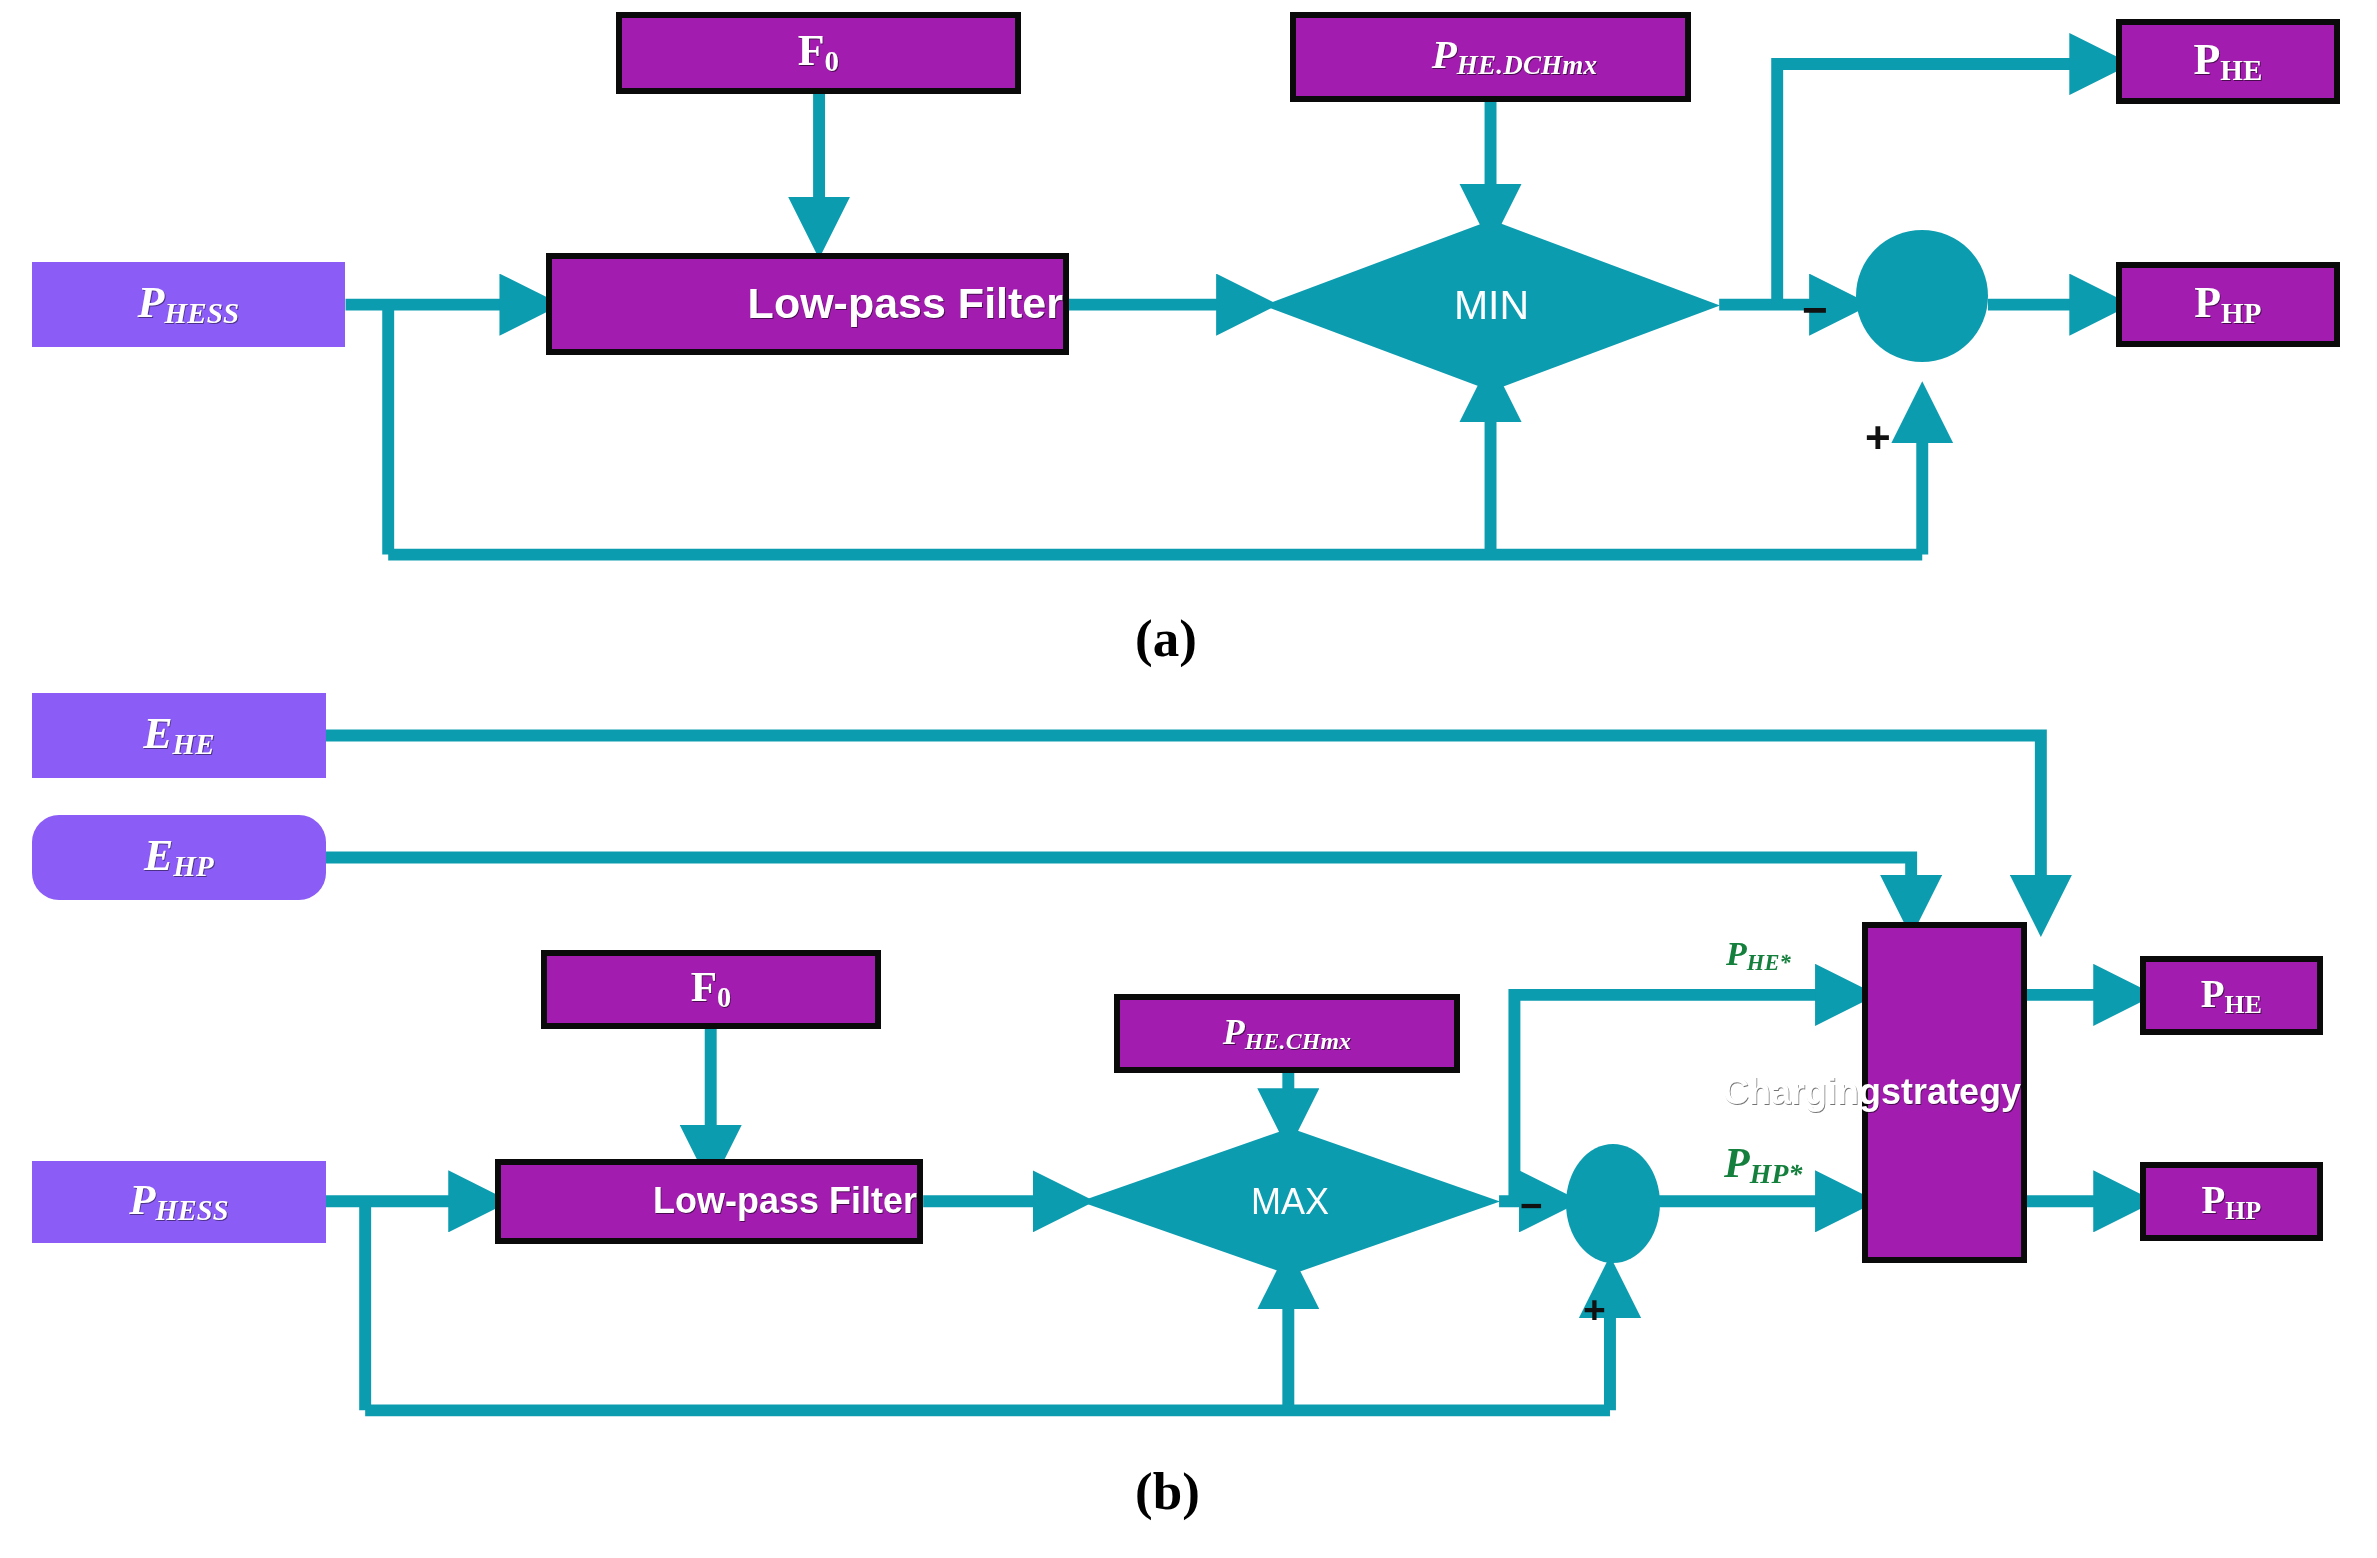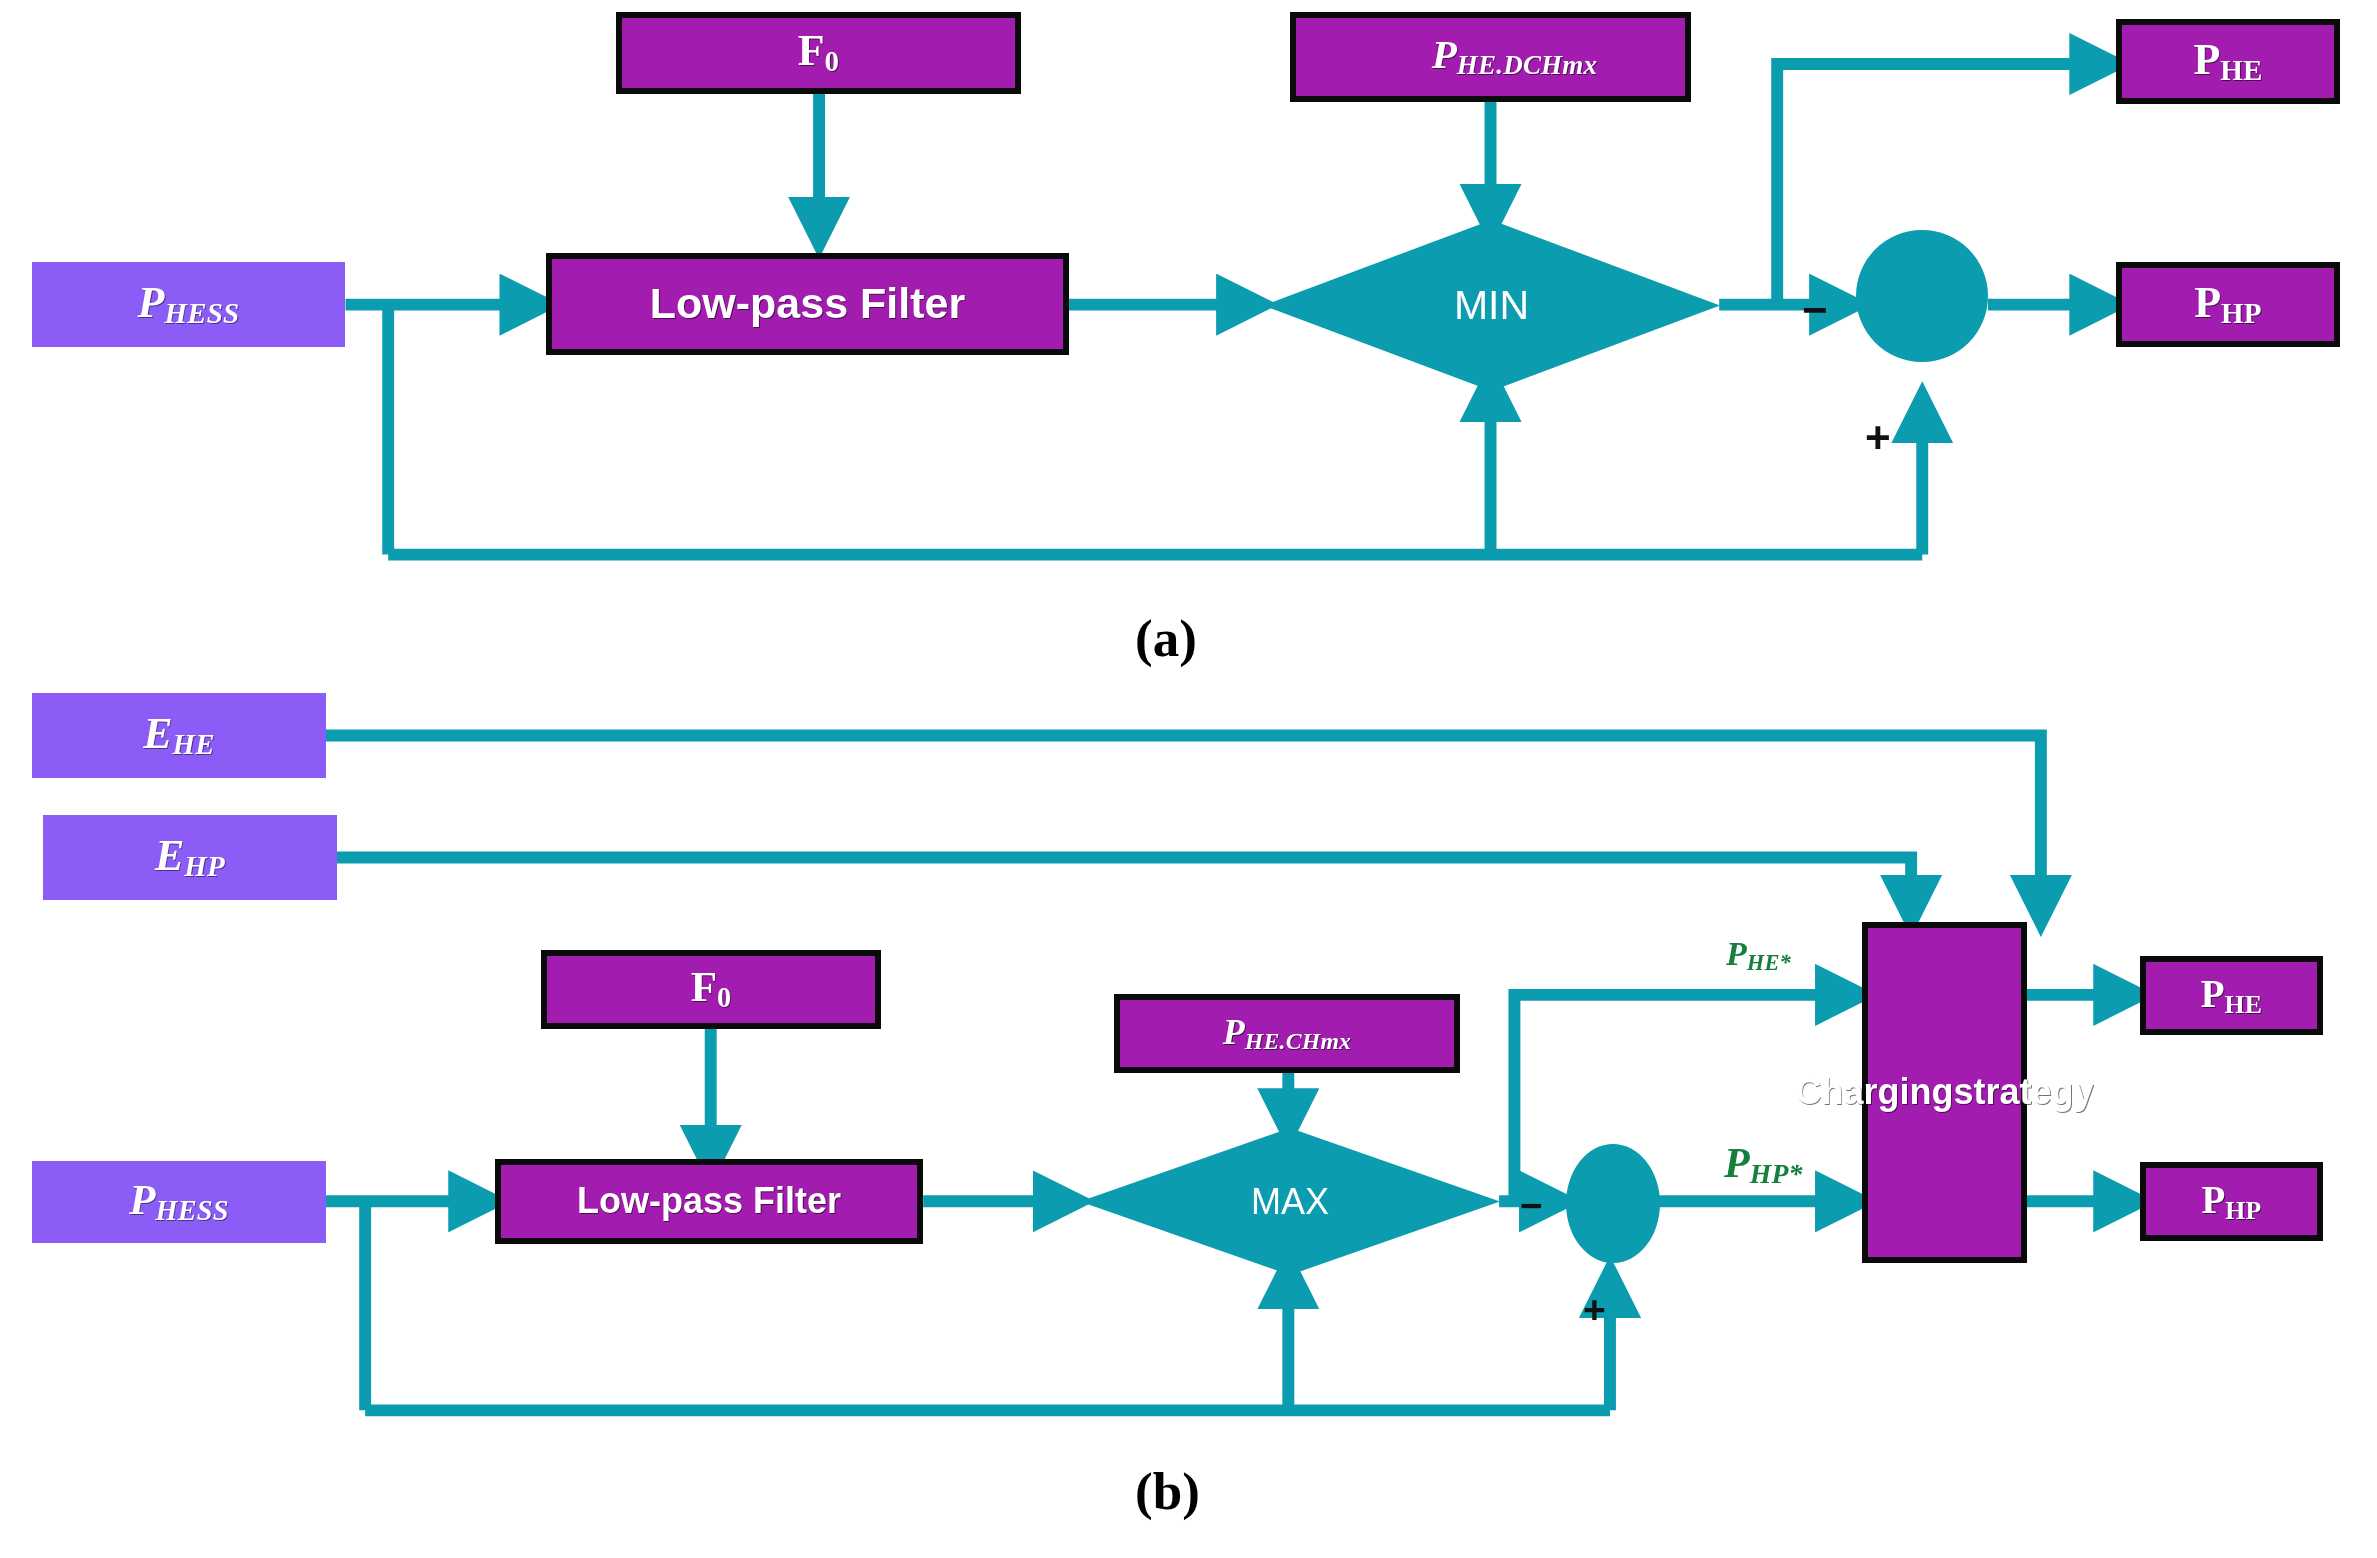--- a/index.html
+++ b/index.html
@@ -9,21 +9,21 @@
   svg.wires{position:absolute;left:0;top:0;width:2377px;height:1558px;pointer-events:none;}
 
   
   .blk{position:absolute;box-sizing:border-box;display:flex;align-items:center;justify-content:center;
        text-align:center;line-height:1.02;}
   .gray{background:#a21caf;border:6px solid #0a0a0a;color:#ffffff;
         text-shadow:0.9px 0.9px 0 rgba(0,0,0,.55);}
   .green{background:#8b5cf6;color:#ffffff;border:0;text-shadow:0.9px 0.9px 0 rgba(0,0,0,.45);}
 
   .lbl-serifb{font-family:"Liberation Serif",serif;font-weight:bold;}
-  .lbl-sans{font-family:"Liberation Sans",sans-serif;font-weight:bold;}
+  .lbl-sans{font-family:"Liberation Sans",sans-serif;font-weight:bold;justify-content:flex-end;}
 
   
   .v{display:inline-block;white-space:nowrap;}
   .v i{font-style:italic;}
   .v sub{font-size:.66em;vertical-align:-.22em;letter-spacing:0.2px;}
   .v sub i{font-style:italic;}
 
   
   .diamond{position:absolute;background:#0c9cb0;
            clip-path:polygon(50% 0,100% 50%,50% 100%,0 50%);
@@ -130,21 +130,21 @@
   <div class="blk gray lbl-serifb" style="left:2116px;top:262px;width:224px;height:85px;font-size:44px;">
     <span class="v"><span>P</span><sub>HP</sub></span>
   </div>
 
   <div class="panel-cap" style="left:1135px;top:608px;font-size:53px;">(a)</div>
 
   <div class="blk green lbl-serifb" style="left:32px;top:693px;width:294px;height:85px;font-size:44px;">
     <span class="v"><i>E</i><sub><i>HE</i></sub></span>
   </div>
 
-  <div class="blk green lbl-serifb" style="left:43px;top:815px;width:294px;height:85px;font-size:44px;">
+  <div class="blk green lbl-serifb" style="left:32px;top:815px;width:294px;height:85px;font-size:44px;border-radius:27px;">
     <span class="v"><i>E</i><sub><i>HP</i></sub></span>
   </div>
 
   <div class="blk green lbl-serifb" style="left:32px;top:1161px;width:294px;height:82px;font-size:43px;">
     <span class="v"><i>P</i><sub><i>HESS</i></sub></span>
   </div>
 
   <div class="blk gray lbl-serifb" style="left:541px;top:950px;width:340px;height:79px;font-size:43px;">
     <span class="v"><span>F</span><sub>0</sub></span>
   </div>

